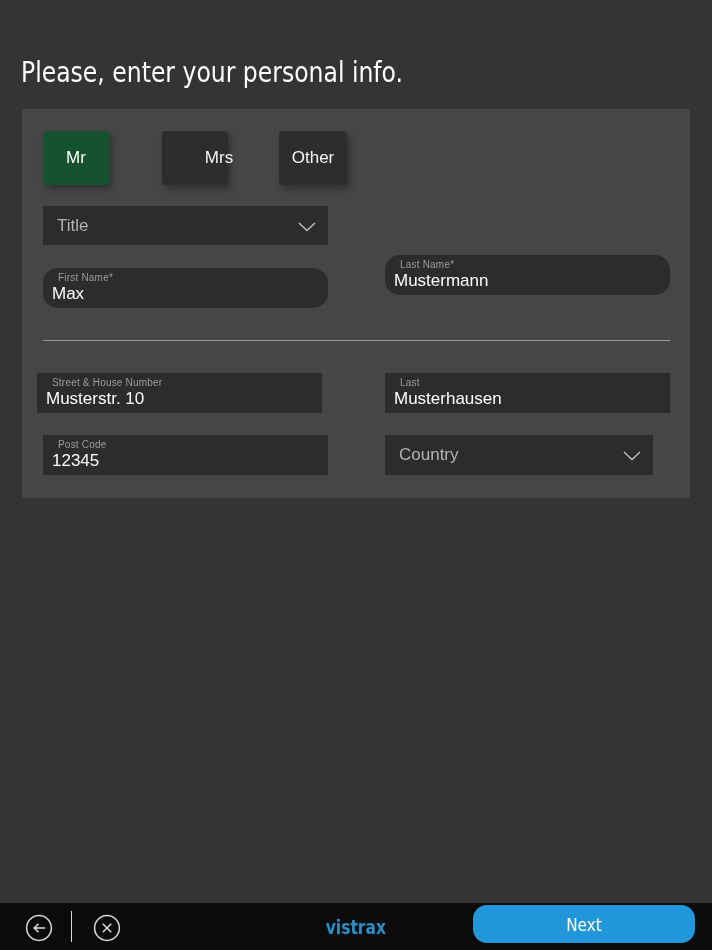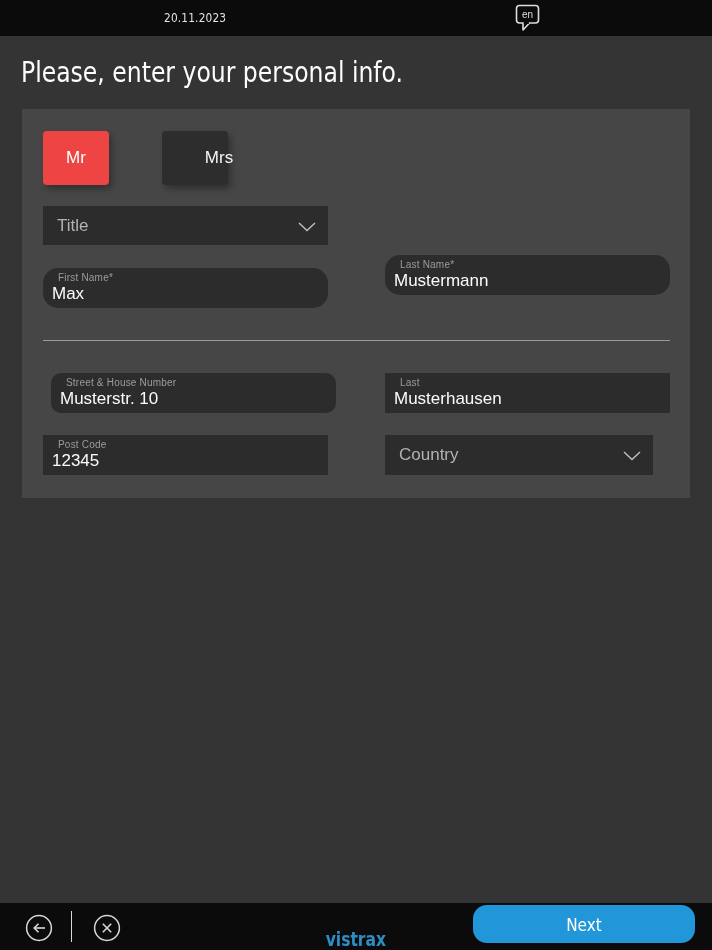--- a/index.html
+++ b/index.html
@@ -41,21 +41,21 @@
     position: absolute; left: 22px; top: 109px; width: 668px; height: 389px;
     background: #464646;
   }
   .sal-btn {
     position: absolute; top: 22px; width: 66px; height: 54px;
     background: #2d2d2d; border-radius: 4px;
     display: flex; align-items: center; justify-content: center;
     color: #f5f5f5; font-size: 17px; cursor: pointer;
     box-shadow: 3px 4px 6px rgba(0,0,0,0.30);
   }
-  .sal-btn.selected { background: #ef4444; color: #ffffff; }
+  .sal-btn.selected { background: #14532d; color: #ffffff; }
   .sal-mr    { left: 21px; }
   .sal-mrs   { left: 140px; padding-left: 48px; }
   .sal-other { left: 257px; width: 68px; }
 
   .select-box {
     position: absolute; background: #2c2c2c; cursor: pointer;
   }
   .select-title   { left: 21px;  top: 97px;  width: 285px; height: 39px; }
   .select-country { left: 363px; top: 326px; width: 268px; height: 40px; }
   .select-placeholder {
@@ -65,21 +65,21 @@
   }
   .chev {
     position: absolute; right: 12px; top: 50%; margin-top: -4px;
   }
 
   .field {
     position: absolute; width: 285px; height: 40px; background: #2c2c2c;
   }
   .field-first  { left: 21px;  top: 159px; border-radius: 15px; }
   .field-last   { left: 363px; top: 146px; border-radius: 15px; }
-  .field-street { left: 29px;  top: 264px; border-radius: 10px; }
+  .field-street { left: 15px;  top: 264px; }
   .field-city   { left: 363px; top: 264px; }
   .field-post   { left: 21px;  top: 326px; }
   .field-label {
     position: absolute; left: 15px; top: 4px;
     color: #9c9c9c; font-size: 10px; letter-spacing: 0.2px;
     pointer-events: none; white-space: nowrap;
   }
   .field-input {
     position: absolute; left: 0; bottom: 0; width: 100%; height: 25px;
     background: transparent; border: none; outline: none;
@@ -99,21 +99,21 @@
     position: absolute; top: 11px; width: 28px; height: 28px; cursor: pointer;
   }
   .back-btn  { left: 25px; }
   .close-btn { left: 93px; }
   .footer-divider {
     position: absolute; left: 71px; top: 8px; width: 1px; height: 31px;
     background: #d8d8d8;
   }
   .brand {
     position: absolute; left: 0; top: 0; width: 712px; height: 47px;
-    display: flex; align-items: flex-end; justify-content: center;
+    display: flex; align-items: center; justify-content: center;
     pointer-events: none;
   }
   .brand span {
     color: #2d8dc4; font-size: 19px; font-weight: 700;
     font-family: "DejaVu Sans", sans-serif;
     display: inline-block; transform: scaleX(0.82);
   }
   .next-btn {
     position: absolute; left: 473px; top: 905px; width: 222px; height: 38px;
     background: #2196d8; border: none; border-radius: 14px; cursor: pointer;
@@ -123,41 +123,33 @@
     color: #ffffff; font-size: 18px;
     font-family: "DejaVu Sans", sans-serif;
     display: inline-block; transform: scaleX(0.85);
   }
 </style>
 </head>
 <body>
 
 <div id="app">
 
-  <div class="topbar">
-    <span class="topbar-date">20.11.2023</span>
-    <div class="lang-btn">
-      <svg width="26" height="29" viewBox="0 0 26 29">
-        <rect x="1.5" y="1.5" width="22" height="17.5" rx="3" fill="none" stroke="#dedede" stroke-width="1.6"></rect>
-        <path d="M8 19 L8 26 L14.5 19" fill="#0b0b0b" stroke="#dedede" stroke-width="1.6" stroke-linejoin="round"></path>
-        <rect x="8.8" y="17.6" width="5" height="2.4" fill="#0b0b0b"></rect>
-        <text x="12.5" y="14" text-anchor="middle" font-size="10" fill="#dedede" font-family="Liberation Sans, sans-serif">en</text>
-      </svg>
-    </div>
-  </div>
 
   <h1 class="heading">Please, enter your personal info.</h1>
 
   <div class="card">
 
     <div class="sal-btn sal-mr selected">
       <span>Mr</span>
     </div>
     <div class="sal-btn sal-mrs">
       <span>Mrs</span>
+    </div>
+    <div class="sal-btn sal-other">
+      <span>Other</span>
     </div>
 
     <div class="select-box select-title">
       <span class="select-placeholder">Title</span>
       <svg class="chev" width="18" height="10" viewBox="0 0 18 10">
         <polyline points="1,1 9,8.5 17,1" fill="none" stroke="#c0c0c0" stroke-width="1.4"></polyline>
       </svg>
     </div>
 
     <div class="field field-first">

